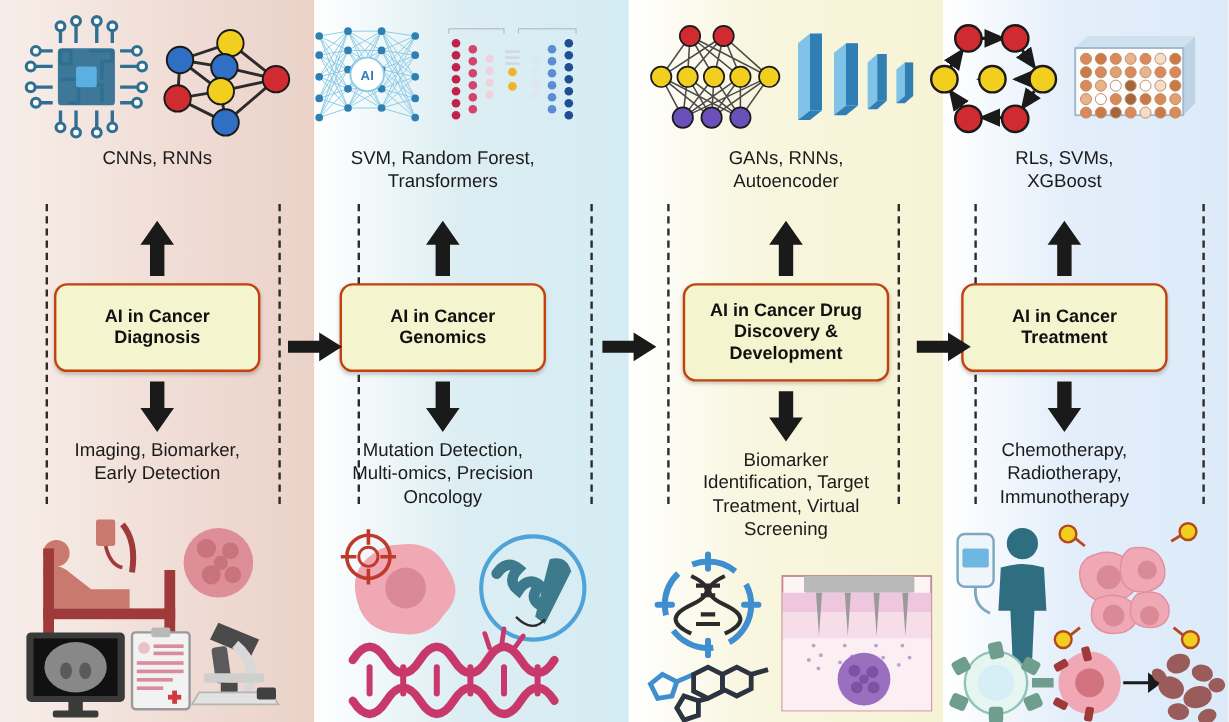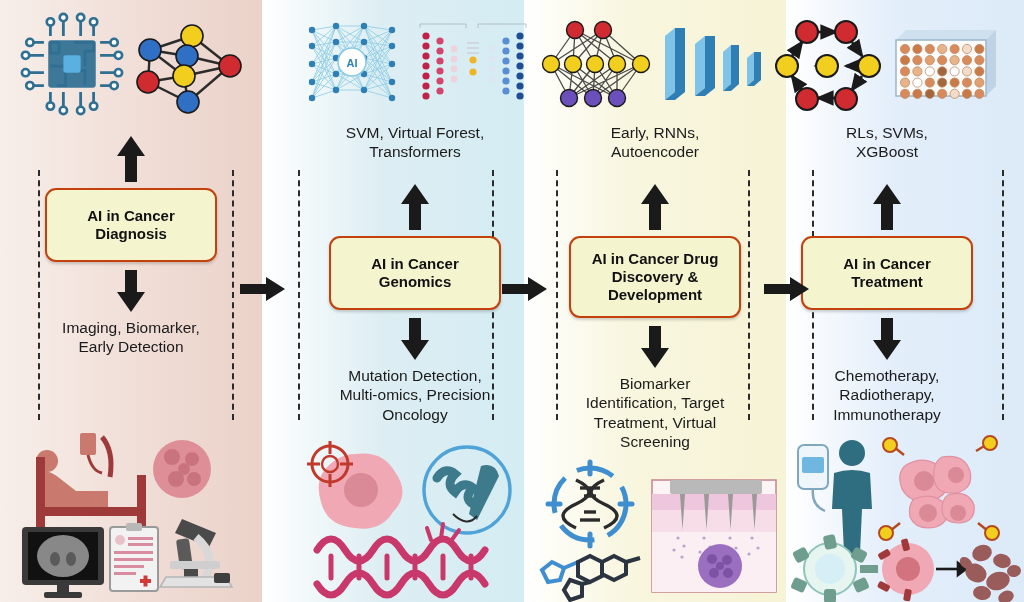--- a/index.html
+++ b/index.html
@@ -12,21 +12,21 @@
   .p2{left:262px;width:262px;background:linear-gradient(90deg,#ffffff 0%,#ddeef3 45%,#d4ecf3 100%);}
   .p3{left:524px;width:262px;background:linear-gradient(90deg,#ffffff 0%,#f8f6de 40%,#f6f3d6 100%);}
   .p4{left:786px;width:238px;background:linear-gradient(90deg,#ffffff 0%,#e3eefa 45%,#dceaf8 100%);}
 
   
   .vdash{position:absolute;width:0;border-left:2px dashed #2b2b2b;top:170px;height:250px;}
 
   
   .col{position:absolute;top:0;height:602px;display:flex;flex-direction:column;align-items:center;}
   .c1{left:0;width:262px;}
-  .c2{left:262px;width:214px;padding-left:46px;}
+  .c2{left:262px;width:214px;}
   .c3{left:524px;width:262px;}
   .c4{left:786px;width:202px;}
 
   .art-top{height:120px;width:100%;display:flex;align-items:center;justify-content:center;gap:6px;padding-top:8px;box-sizing:border-box;}
   .algo-label{font-size:15.5px;color:#1b1b1b;text-align:center;line-height:1.22;margin-top:4px;height:44px;}
   .up-arrow{margin-top:16px;}
   .mainbox{margin-top:6px;width:172px;min-height:74px;background:#f4f4cf;border:2px solid #c2410c;border-radius:11px;
            display:flex;align-items:center;justify-content:center;text-align:center;
            font-weight:bold;font-size:15px;color:#111;line-height:1.2;padding:6px 8px;box-sizing:border-box;
            box-shadow:0 2px 3px rgba(0,0,0,.18);}
@@ -114,20 +114,21 @@
           <circle cx="60" cy="22" r="11" fill="#f2cf1f"></circle>
           <circle cx="55" cy="42" r="11" fill="#2f6fc4"></circle>
           <circle cx="16" cy="68" r="11" fill="#cf2b31"></circle>
           <circle cx="52" cy="62" r="11" fill="#f2cf1f"></circle>
           <circle cx="98" cy="52" r="11" fill="#cf2b31"></circle>
           <circle cx="56" cy="88" r="11" fill="#2f6fc4"></circle>
         </g>
       </svg>
     </div>
 
+    <div class="algo-label nowrap">CNNs, RNNs</div>
 
     <div class="up-arrow">
       <svg width="30" height="46" viewBox="0 0 30 46">
           <path d="M15 0 L29 20 H21 V46 H9 V20 H1 Z" fill="#1a1a1a"></path>
         </svg>
     </div>
 
     <div class="mainbox nowrap">AI in Cancer
 Diagnosis</div>
 
@@ -319,21 +320,21 @@
               <circle cx="106" cy="42" r="3.6"></circle>
               <circle cx="106" cy="52" r="3.6"></circle>
               <circle cx="106" cy="62" r="3.6"></circle>
               <circle cx="106" cy="72" r="3.6"></circle>
               <circle cx="106" cy="82" r="3.6"></circle>
           </g>
         </g>
       </svg>
     </div>
 
-    <div class="algo-label nowrap">SVM, Virtual Forest,
+    <div class="algo-label nowrap">SVM, Random Forest,
 Transformers</div>
 
     <div class="up-arrow">
       <svg width="30" height="46" viewBox="0 0 30 46">
           <path d="M15 0 L29 20 H21 V46 H9 V20 H1 Z" fill="#1a1a1a"></path>
         </svg>
     </div>
 
     <div class="mainbox nowrap">AI in Cancer
 Genomics</div>
@@ -429,21 +430,21 @@
           <polygon points="64,38 72,31 72,70 64,77" fill="#7fc3e8"></polygon>
           <polygon points="72,31 80,31 80,70 72,70" fill="#2f7fb5"></polygon>
           <polygon points="64,77 72,70 80,70 72,77" fill="#2f7fb5"></polygon>
           <polygon points="88,44 95,38 95,66 88,72" fill="#7fc3e8"></polygon>
           <polygon points="95,38 102,38 102,66 95,66" fill="#2f7fb5"></polygon>
           <polygon points="88,72 95,66 102,66 95,72" fill="#2f7fb5"></polygon>
         </g>
       </svg>
     </div>
 
-    <div class="algo-label nowrap">Early, RNNs,
+    <div class="algo-label nowrap">GANs, RNNs,
 Autoencoder</div>
 
     <div class="up-arrow">
       <svg width="30" height="46" viewBox="0 0 30 46">
           <path d="M15 0 L29 20 H21 V46 H9 V20 H1 Z" fill="#1a1a1a"></path>
         </svg>
     </div>
 
     <div class="mainbox tall nowrap">AI in Cancer Drug
 Discovery &amp;

